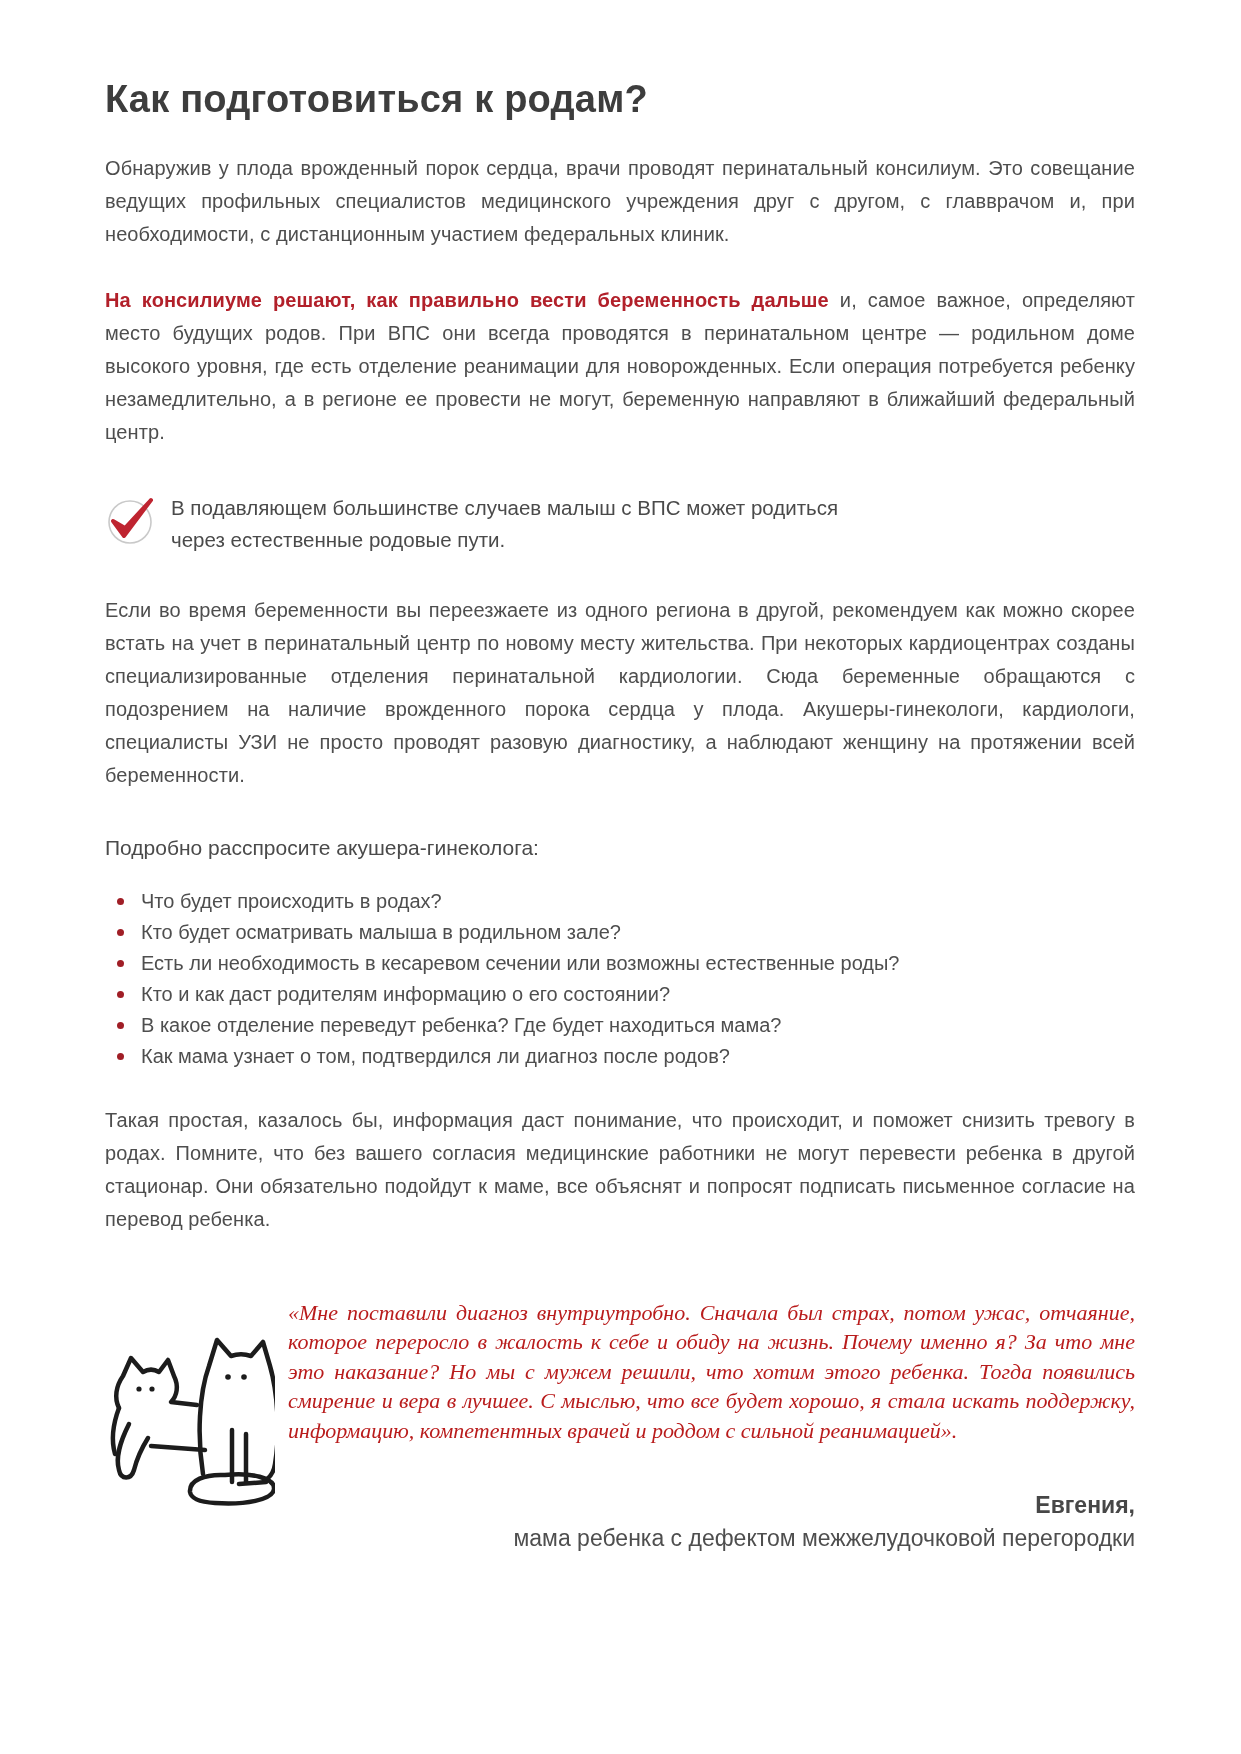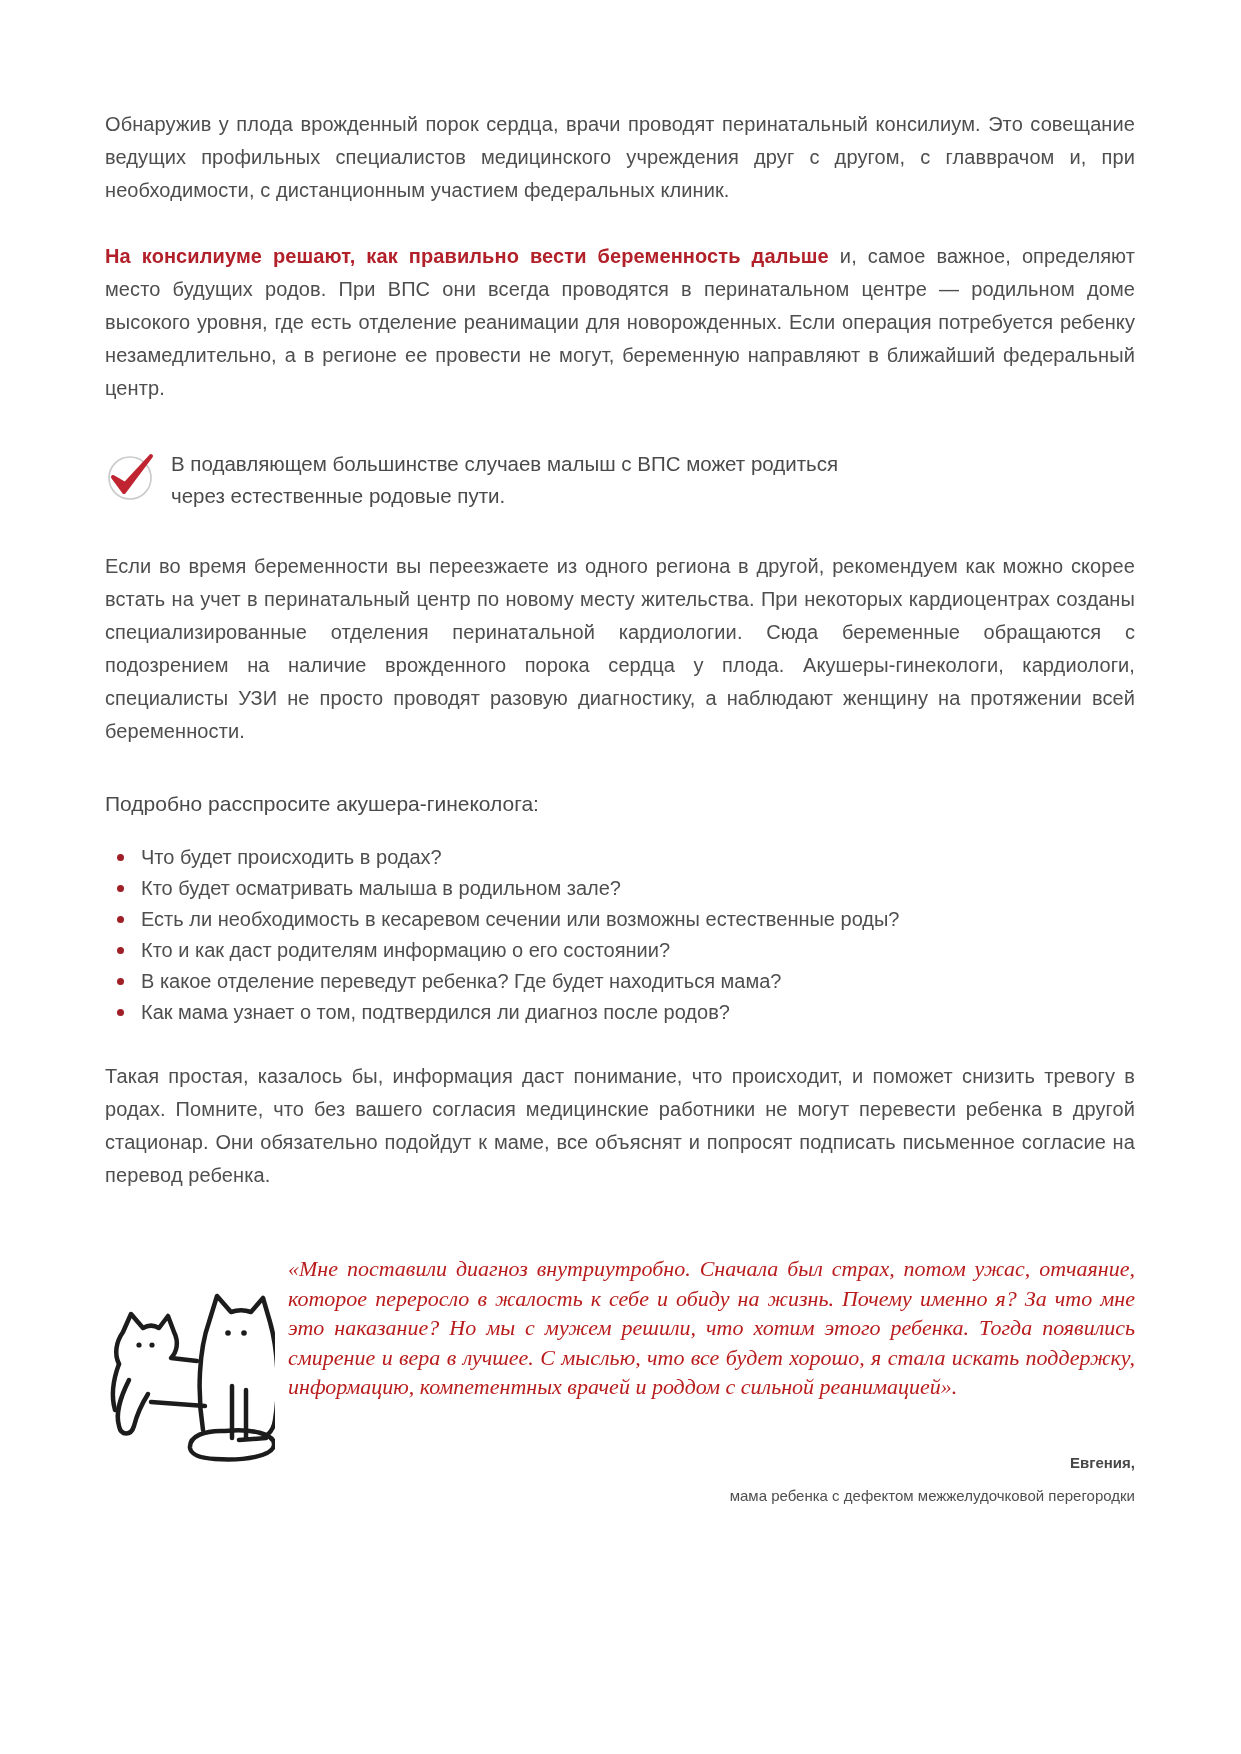--- a/index.html
+++ b/index.html
@@ -64,35 +64,36 @@
   blockquote.quote {
     margin:0 0 0 183px;
     font-family:"Liberation Serif", serif;
     font-style:italic;
     font-size:22px; line-height:29.5px;
     color:#b91c1c;
     text-align:justify;
   }
   .attribution {
     margin-top:44px; text-align:right;
-    font-size:15px; line-height:33px; color:#4e4e4e;
+    font-size:23px; line-height:33px; color:#4e4e4e;
   }
   .attribution .author { font-weight:700; color:#474747; }
 
   .page-number {
     position:absolute; right:76px; top:1753px;
     font-size:27px; color:#404040;
   }
 </style>
 </head>
 <body>
 
 <div class="page">
   <div class="content">
 
+    <h1 class="page-title">Как подготовиться к родам?</h1>
 
     <p class="body">Обнаружив у плода врожденный порок сердца, врачи проводят перинатальный консилиум. Это совещание ведущих профильных специалистов медицинского учреждения друг с другом, с главврачом и, при необходимости, с дистанционным участием федеральных клиник.</p>
 
     <p class="body tight"><span class="red-lead">На консилиуме решают, как правильно вести беременность дальше</span><span> и, самое важное, определяют место будущих родов. При ВПС они всегда проводятся в перинатальном центре — родильном доме высокого уровня, где есть отделение реанимации для новорожденных. Если операция потребуется ребенку незамедлительно, а в регионе ее провести не могут, беременную направляют в ближайший федеральный центр.</span></p>
 
     <div class="callout">
       <span class="check-wrap">
         <svg width="52" height="56" viewBox="0 0 52 56" aria-hidden="true">
           <circle cx="25" cy="31" r="21" fill="none" stroke="#c9c9c9" stroke-width="1.6"></circle>
           <path d="M8 30 L19 45 L46 9 L20 37 Z" fill="#bf2430" stroke="#bf2430" stroke-width="4" stroke-linejoin="round"></path>

